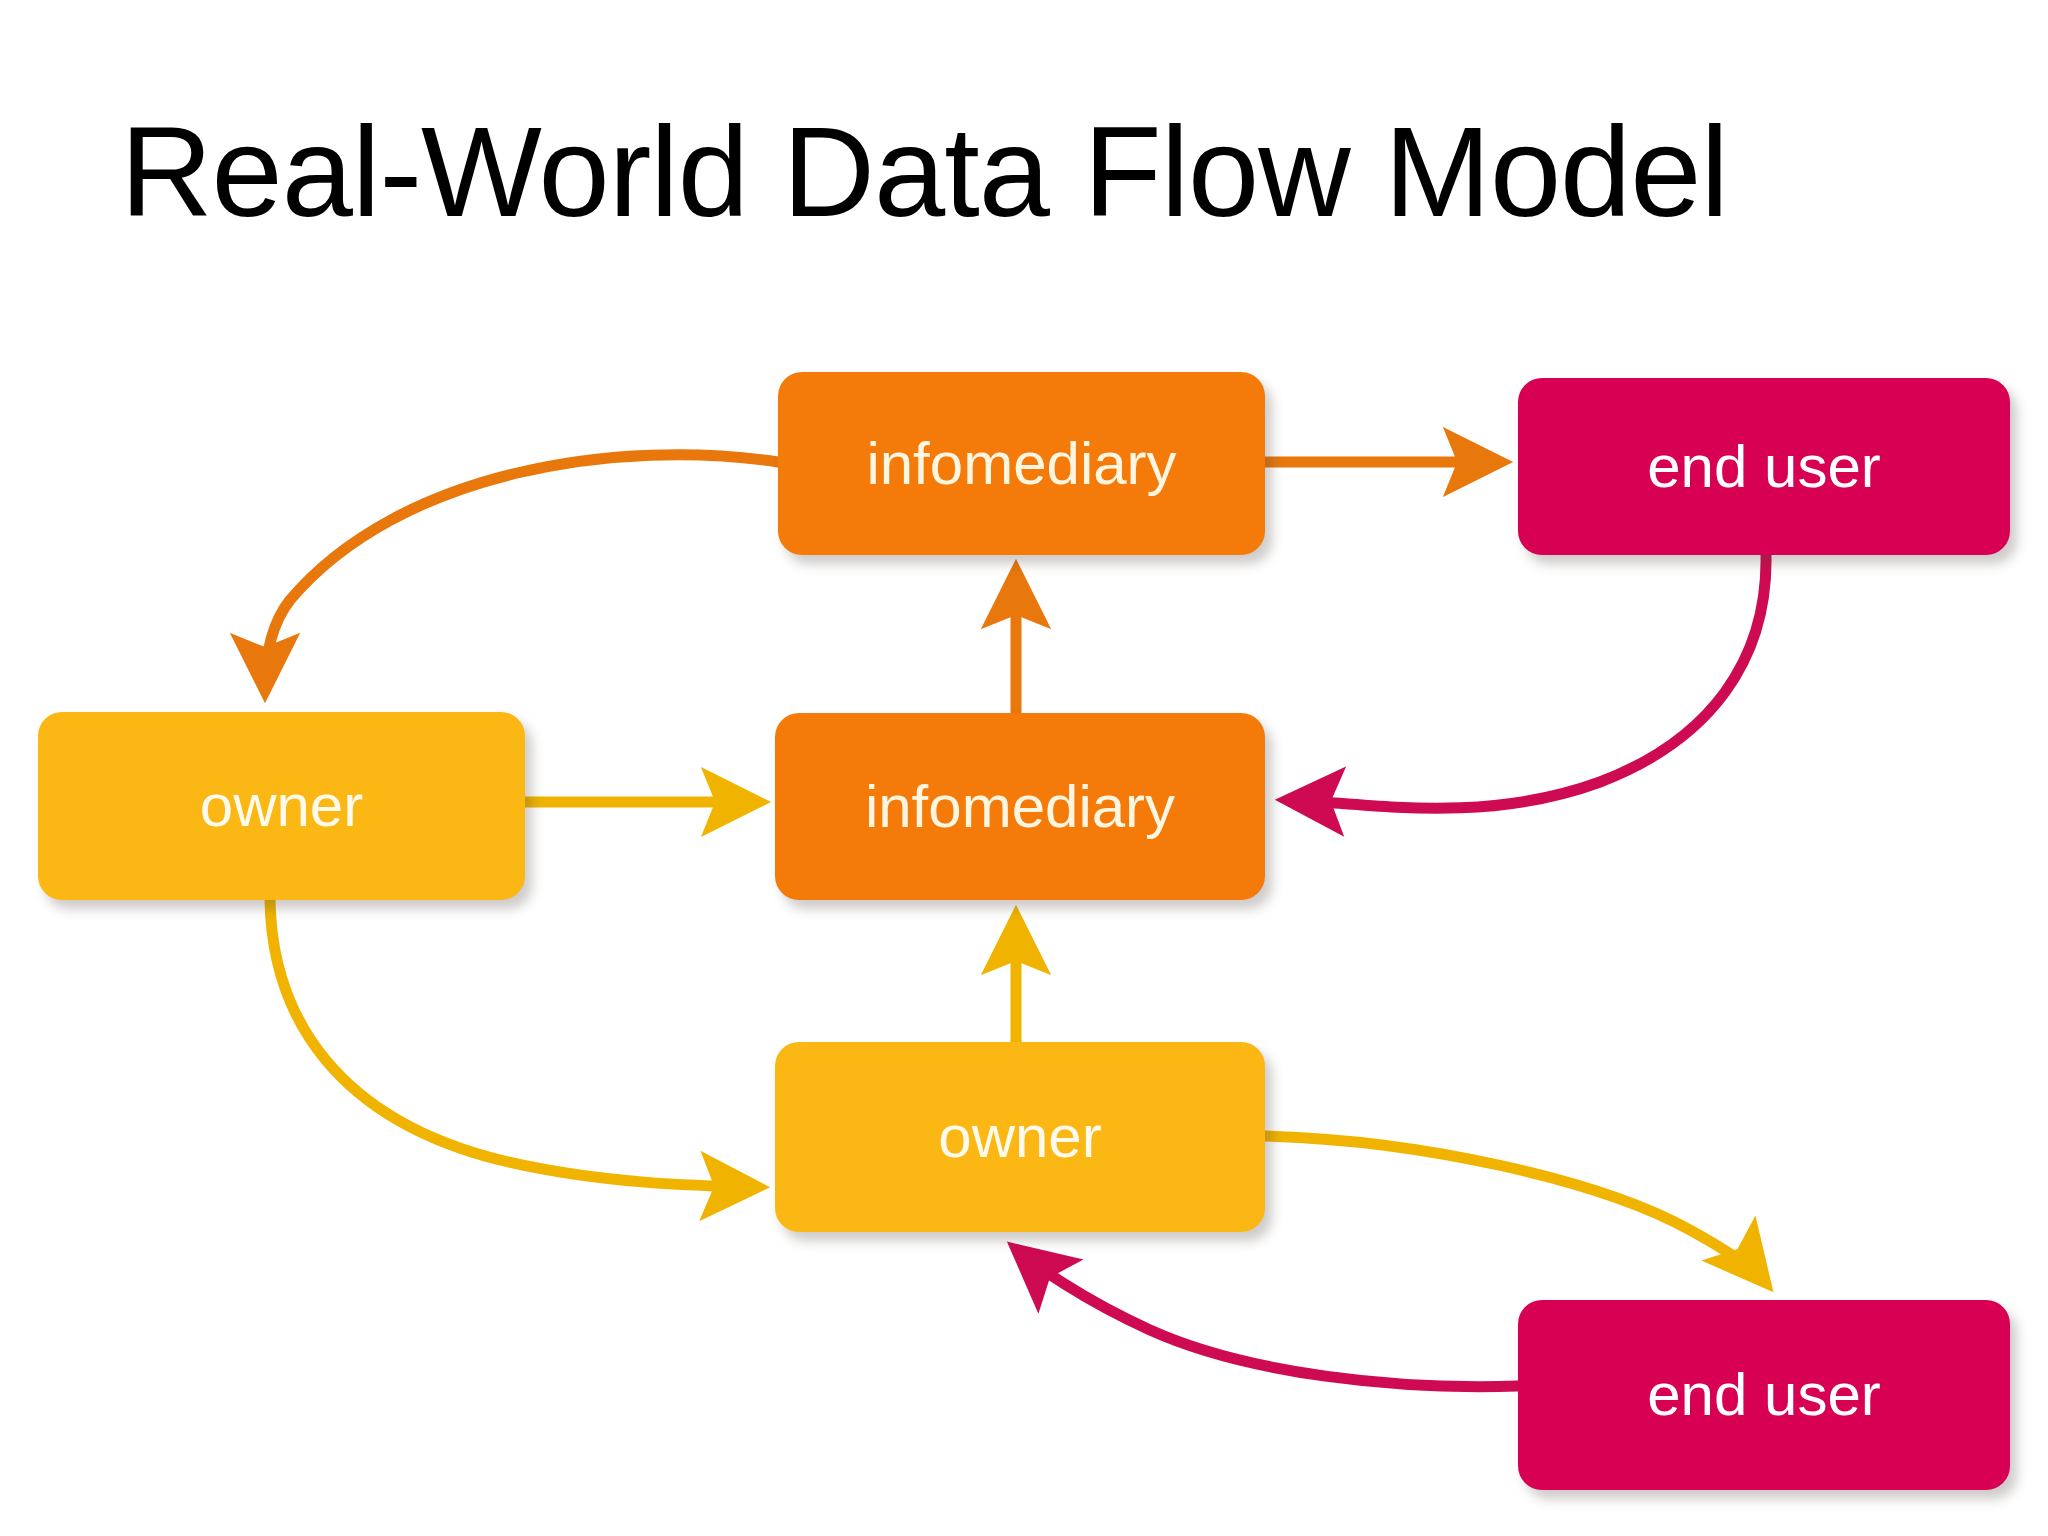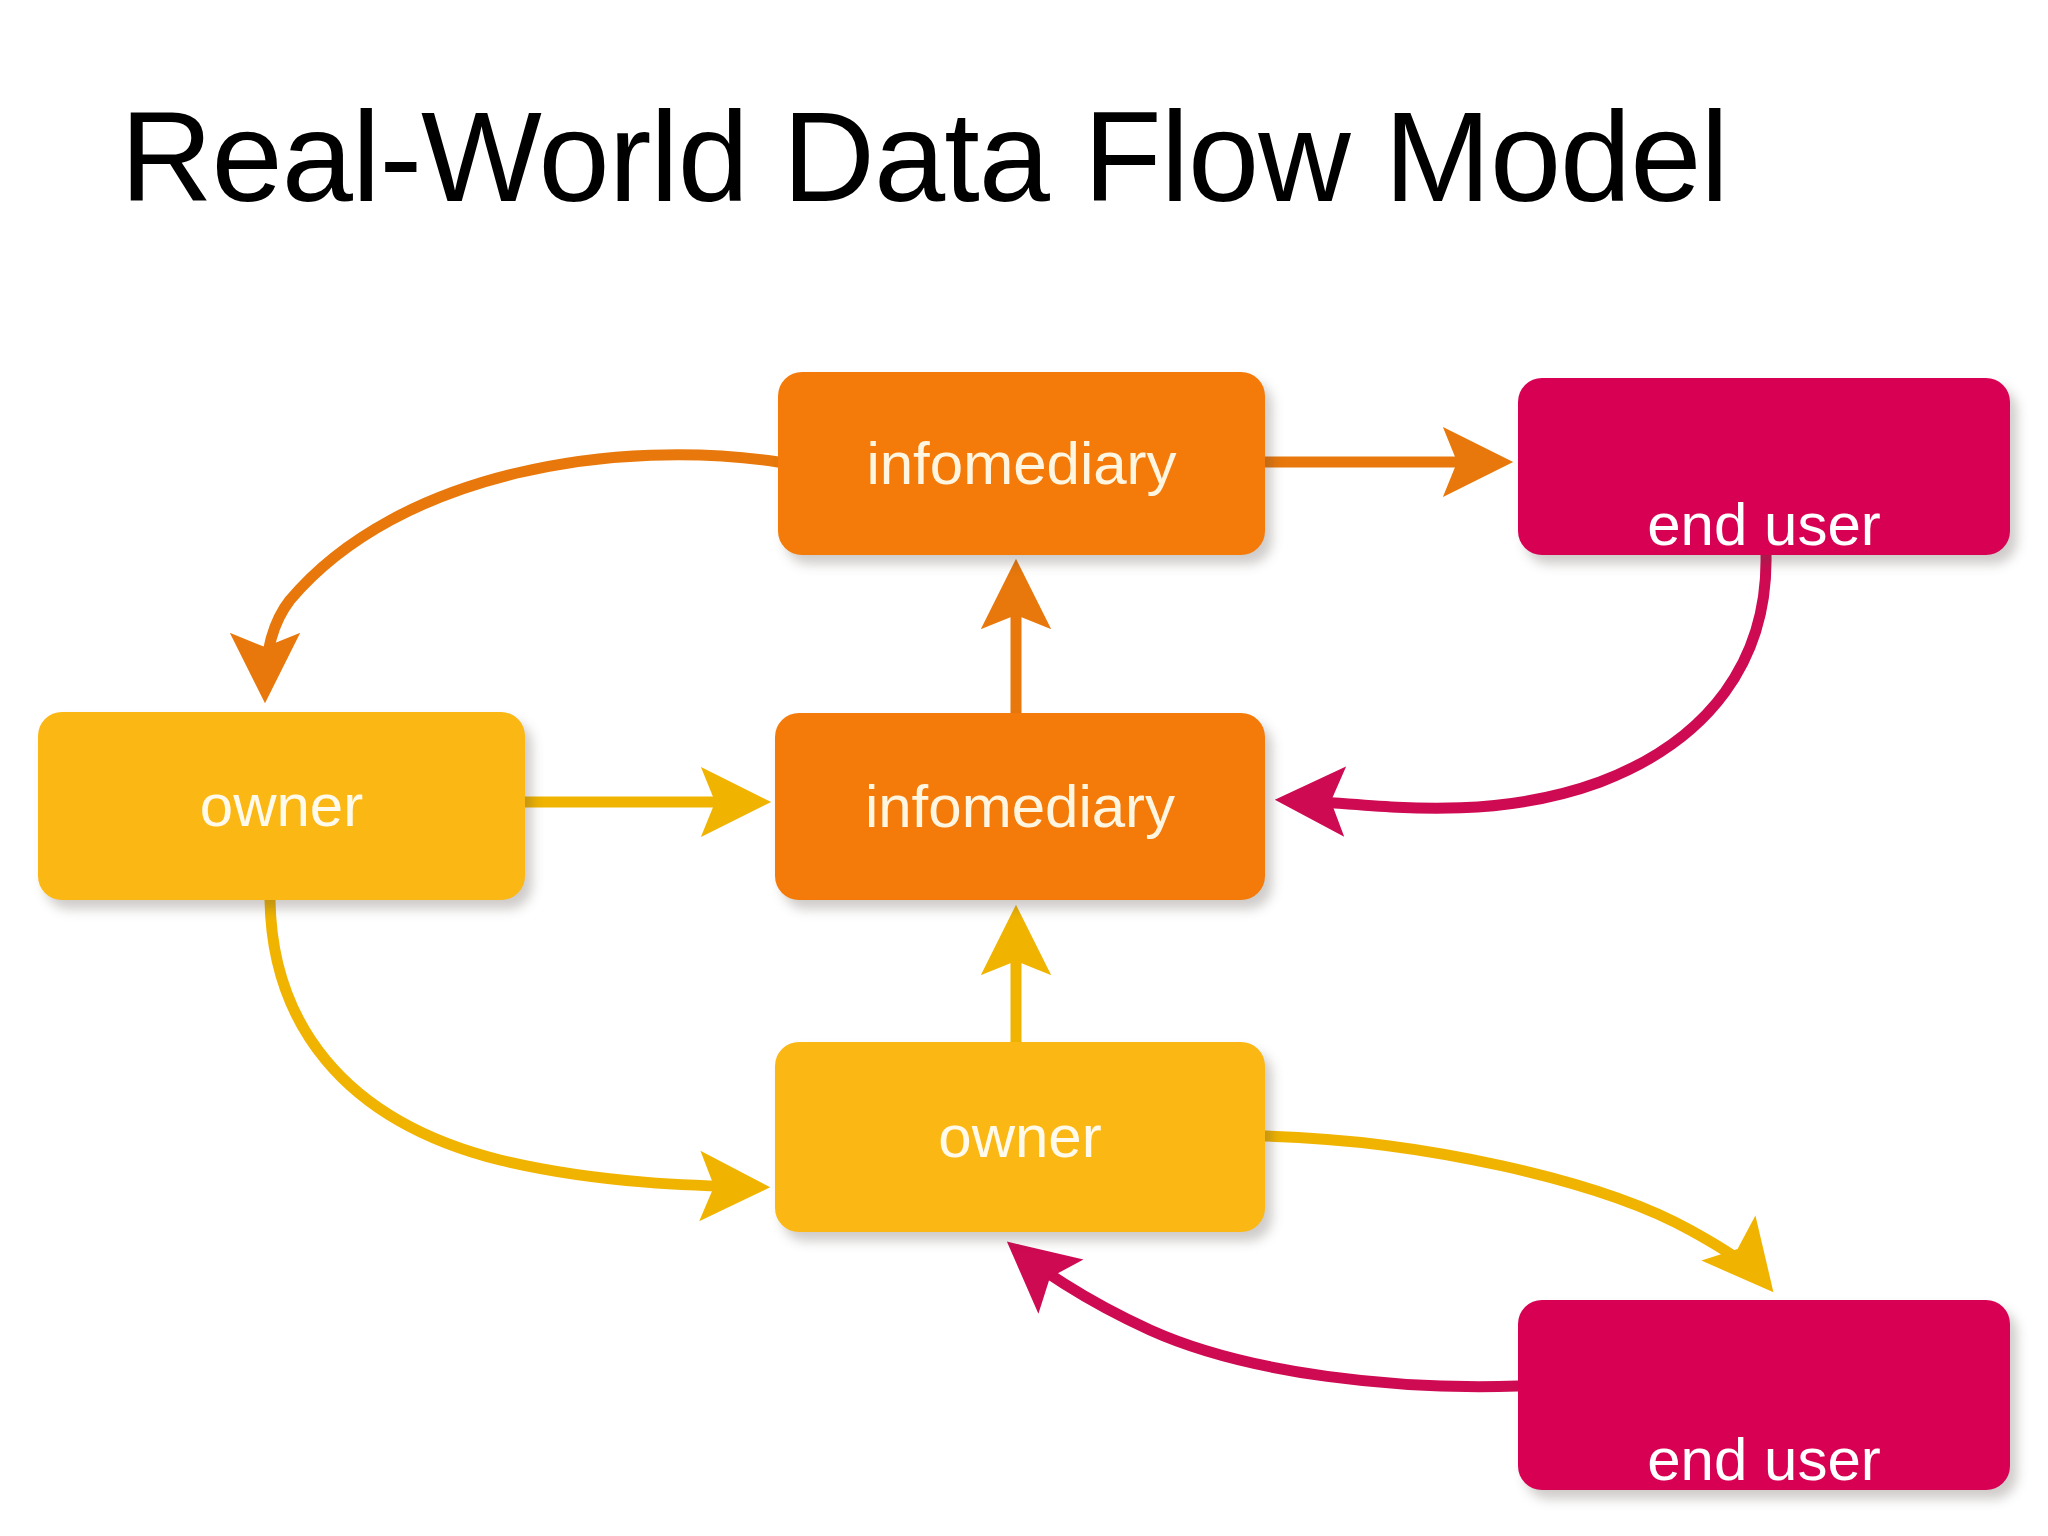--- a/index.html
+++ b/index.html
@@ -11,21 +11,21 @@
     position: relative;
     width: 2048px;
     height: 1536px;
     background: #ffffff;
     overflow: hidden;
     font-family: "Liberation Sans", sans-serif;
   }
   #title {
     position: absolute;
     left: 0;
-    top: 90px;
+    top: 105px;
     width: 1848px;
     text-align: center;
     font-family: "Liberation Sans", sans-serif;
     font-size: 128px;
     font-weight: 400;
     line-height: 1.05;
     color: #000000;
     letter-spacing: -1px;
     white-space: nowrap;
   }
@@ -51,21 +51,21 @@
     font-size: 60px;
     font-weight: 400;
     line-height: 1;
     white-space: nowrap;
     user-select: none;
   }
   .node.orange { background: #F47B0A; }
   .node.orange .node-label { color: #FFF6E2; }
   .node.amber  { background: #FBB713; }
   .node.amber  .node-label { color: #FFFAEB; }
-  .node.crimson{ background: #D80053; align-items: flex-end; }
+  .node.crimson{ background: #D80053; }
   .node.crimson .node-label { color: #FFFFFF; }
 
   
   #node-infomediary-top     { left: 778px;  top: 372px;  width: 487px; height: 183px; }
   #node-end-user-top        { left: 1518px; top: 378px;  width: 492px; height: 177px; }
   #node-owner-left          { left: 38px;   top: 712px;  width: 487px; height: 188px; }
   #node-infomediary-center  { left: 775px;  top: 713px;  width: 490px; height: 187px; }
   #node-owner-bottom        { left: 775px;  top: 1042px; width: 490px; height: 190px; }
   #node-end-user-bottom     { left: 1518px; top: 1300px; width: 492px; height: 190px; }
 </style>

